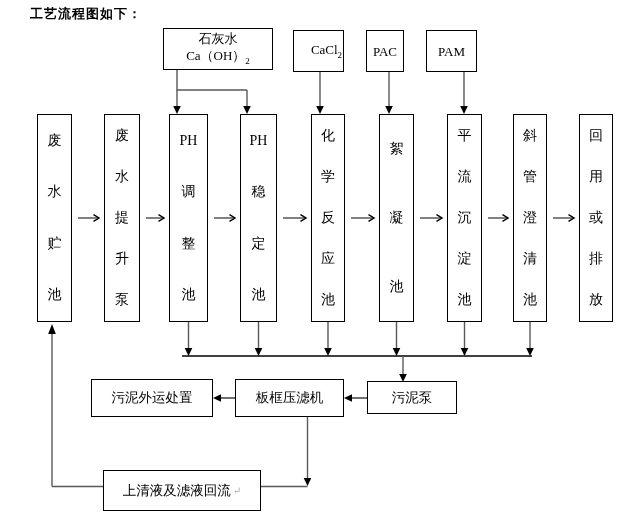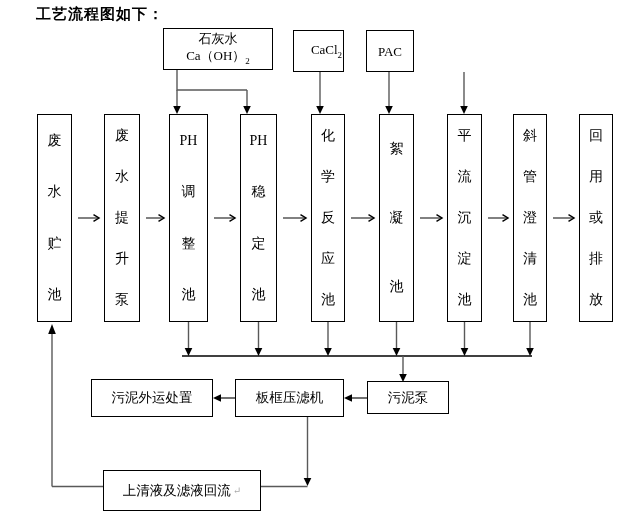--- a/index.html
+++ b/index.html
@@ -9,22 +9,22 @@
     width: 641px;
     height: 522px;
     background: #fff;
     font-family: "Liberation Serif", "DejaVu Serif", serif;
     color: #000;
     overflow: hidden;
   }
   .wires { position:absolute; left:0; top:0; width:641px; height:522px; }
 
   .page-title {
-    position:absolute; left:36px; top:5px;
-    font-size:15px; font-weight:bold; letter-spacing:1px;
+    position:absolute; left:30px; top:5px;
+    font-size:13px; font-weight:bold; letter-spacing:1px;
     white-space:nowrap;
   }
 
   
   .pbox {
     position:absolute; top:114px; height:208px;
     border:1.5px solid #000; background:#fff;
     display:flex; flex-direction:column;
     justify-content:space-around; align-items:center;
     font-size:14px; line-height:1; text-align:center;
@@ -159,24 +159,27 @@
       <span>Ca（OH）</span><sub>2</sub>
     </div>
   </div>
 
   <div class="chembox" style="left:293px; top:30px; width:51px; height:42px;padding-left:16px;">
     <div>
       <span>CaCl</span><sub>2</sub>
     </div>
   </div>
 
-  <div class="chembox" style="left:366px; top:30px; width:48px; height:42px;">
+  <div class="chembox" style="left:366px; top:30px; width:38px; height:42px;">
     <div>PAC</div>
   </div>
 
+  <div class="chembox" style="left:426px; top:30px; width:51px; height:42px;">
+    <div>PAM</div>
+  </div>
 
   <div class="pbox" style="left:37px;  width:35px;">
       <div class="vchar">废</div>
       <div class="vchar">水</div>
       <div class="vchar">贮</div>
       <div class="vchar">池</div>
     </div>
   <div class="pbox" style="left:104px; width:36px;">
       <div class="vchar">废</div>
       <div class="vchar">水</div>
@@ -231,21 +234,21 @@
     </div>
 
   <div class="bbox" style="left:235px; top:379px; width:109px; height:38px;">
     <span>板框压滤机</span>
   </div>
 
   <div class="bbox" style="left:91px; top:379px; width:122px; height:38px;">
     <span>污泥外运处置</span>
   </div>
 
-  <div class="bbox" style="left:367px; top:381px; width:82px; height:33px;">
+  <div class="bbox" style="left:367px; top:381px; width:90px; height:33px;">
     <span>污泥泵</span>
   </div>
 
   <div class="bbox" style="left:103px; top:470px; width:158px; height:41px;">
     <span>上清液及滤液回流</span>
       <span class="return-mark">↵</span>
   </div>
 
 </div>
 

